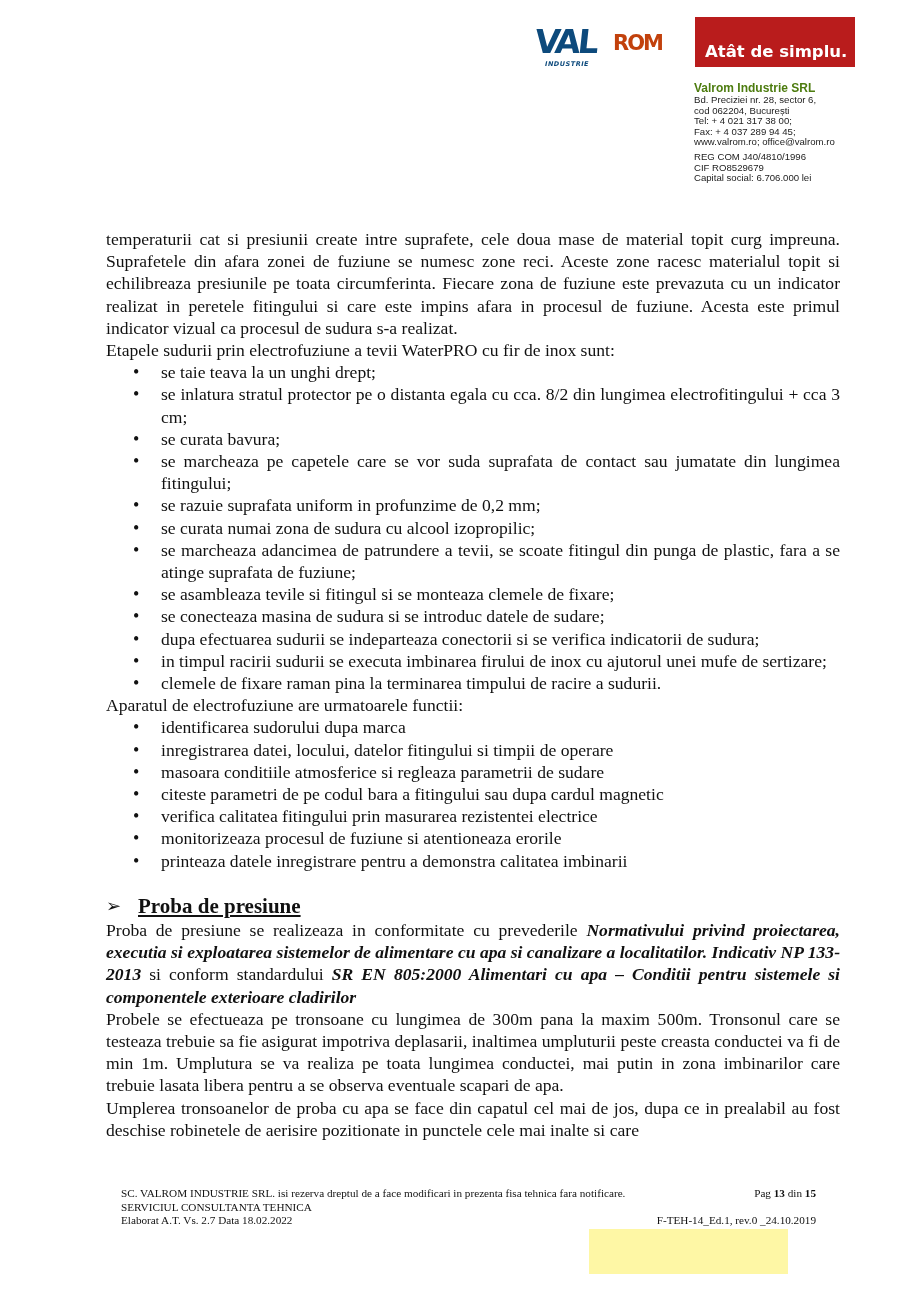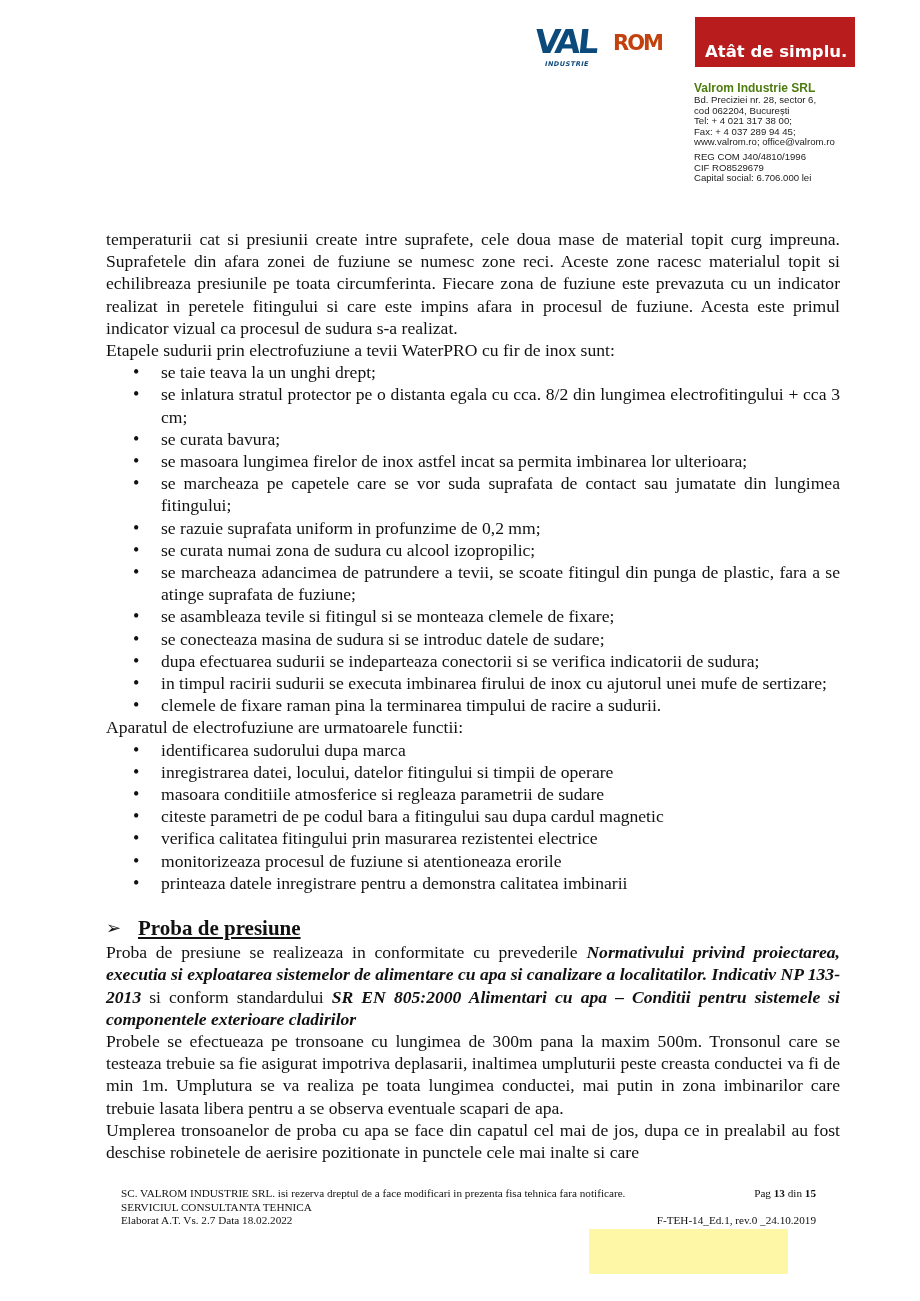--- a/index.html
+++ b/index.html
@@ -56,21 +56,20 @@
   </div>
 </div>
 
 <div class="content">
   <p>temperaturii cat si  presiunii create intre suprafete, cele doua mase de material topit curg impreuna. Suprafetele din afara zonei de fuziune se numesc zone reci. Aceste zone  racesc materialul topit si echilibreaza presiunile pe toata circumferinta. Fiecare zona de fuziune este prevazuta cu un indicator realizat in peretele fitingului si care este impins afara in procesul de fuziune. Acesta este primul indicator vizual ca procesul de sudura s-a realizat.</p>
   <p>Etapele sudurii prin electrofuziune a tevii WaterPRO cu fir de inox sunt:</p>
   <ul>
     <li>se taie teava la un unghi drept;</li>
     <li>se inlatura stratul protector pe o distanta egala cu cca. 8/2 din lungimea electrofitingului + cca 3 cm;</li>
     <li>se curata bavura;</li>
-    <li>se masoara lungimea firelor de inox astfel incat sa permita imbinarea lor ulterioara;</li>
     <li>se marcheaza pe capetele care se vor suda suprafata de contact sau jumatate din lungimea fitingului;</li>
     <li>se razuie suprafata uniform  in profunzime de 0,2 mm;</li>
     <li>se curata numai zona de sudura cu alcool izopropilic;</li>
     <li>se marcheaza adancimea de patrundere a tevii, se scoate fitingul din punga de plastic, fara a se atinge suprafata de fuziune;</li>
     <li>se asambleaza tevile si fitingul si se monteaza clemele de fixare;</li>
     <li>se conecteaza masina de sudura si se introduc datele de sudare;</li>
     <li>dupa efectuarea sudurii se indeparteaza conectorii si se verifica indicatorii de sudura;</li>
     <li>in timpul racirii sudurii se executa imbinarea firului de inox cu ajutorul unei mufe de sertizare;</li>
     <li>clemele de fixare raman pina la terminarea timpului de racire a sudurii.</li>
   </ul>

